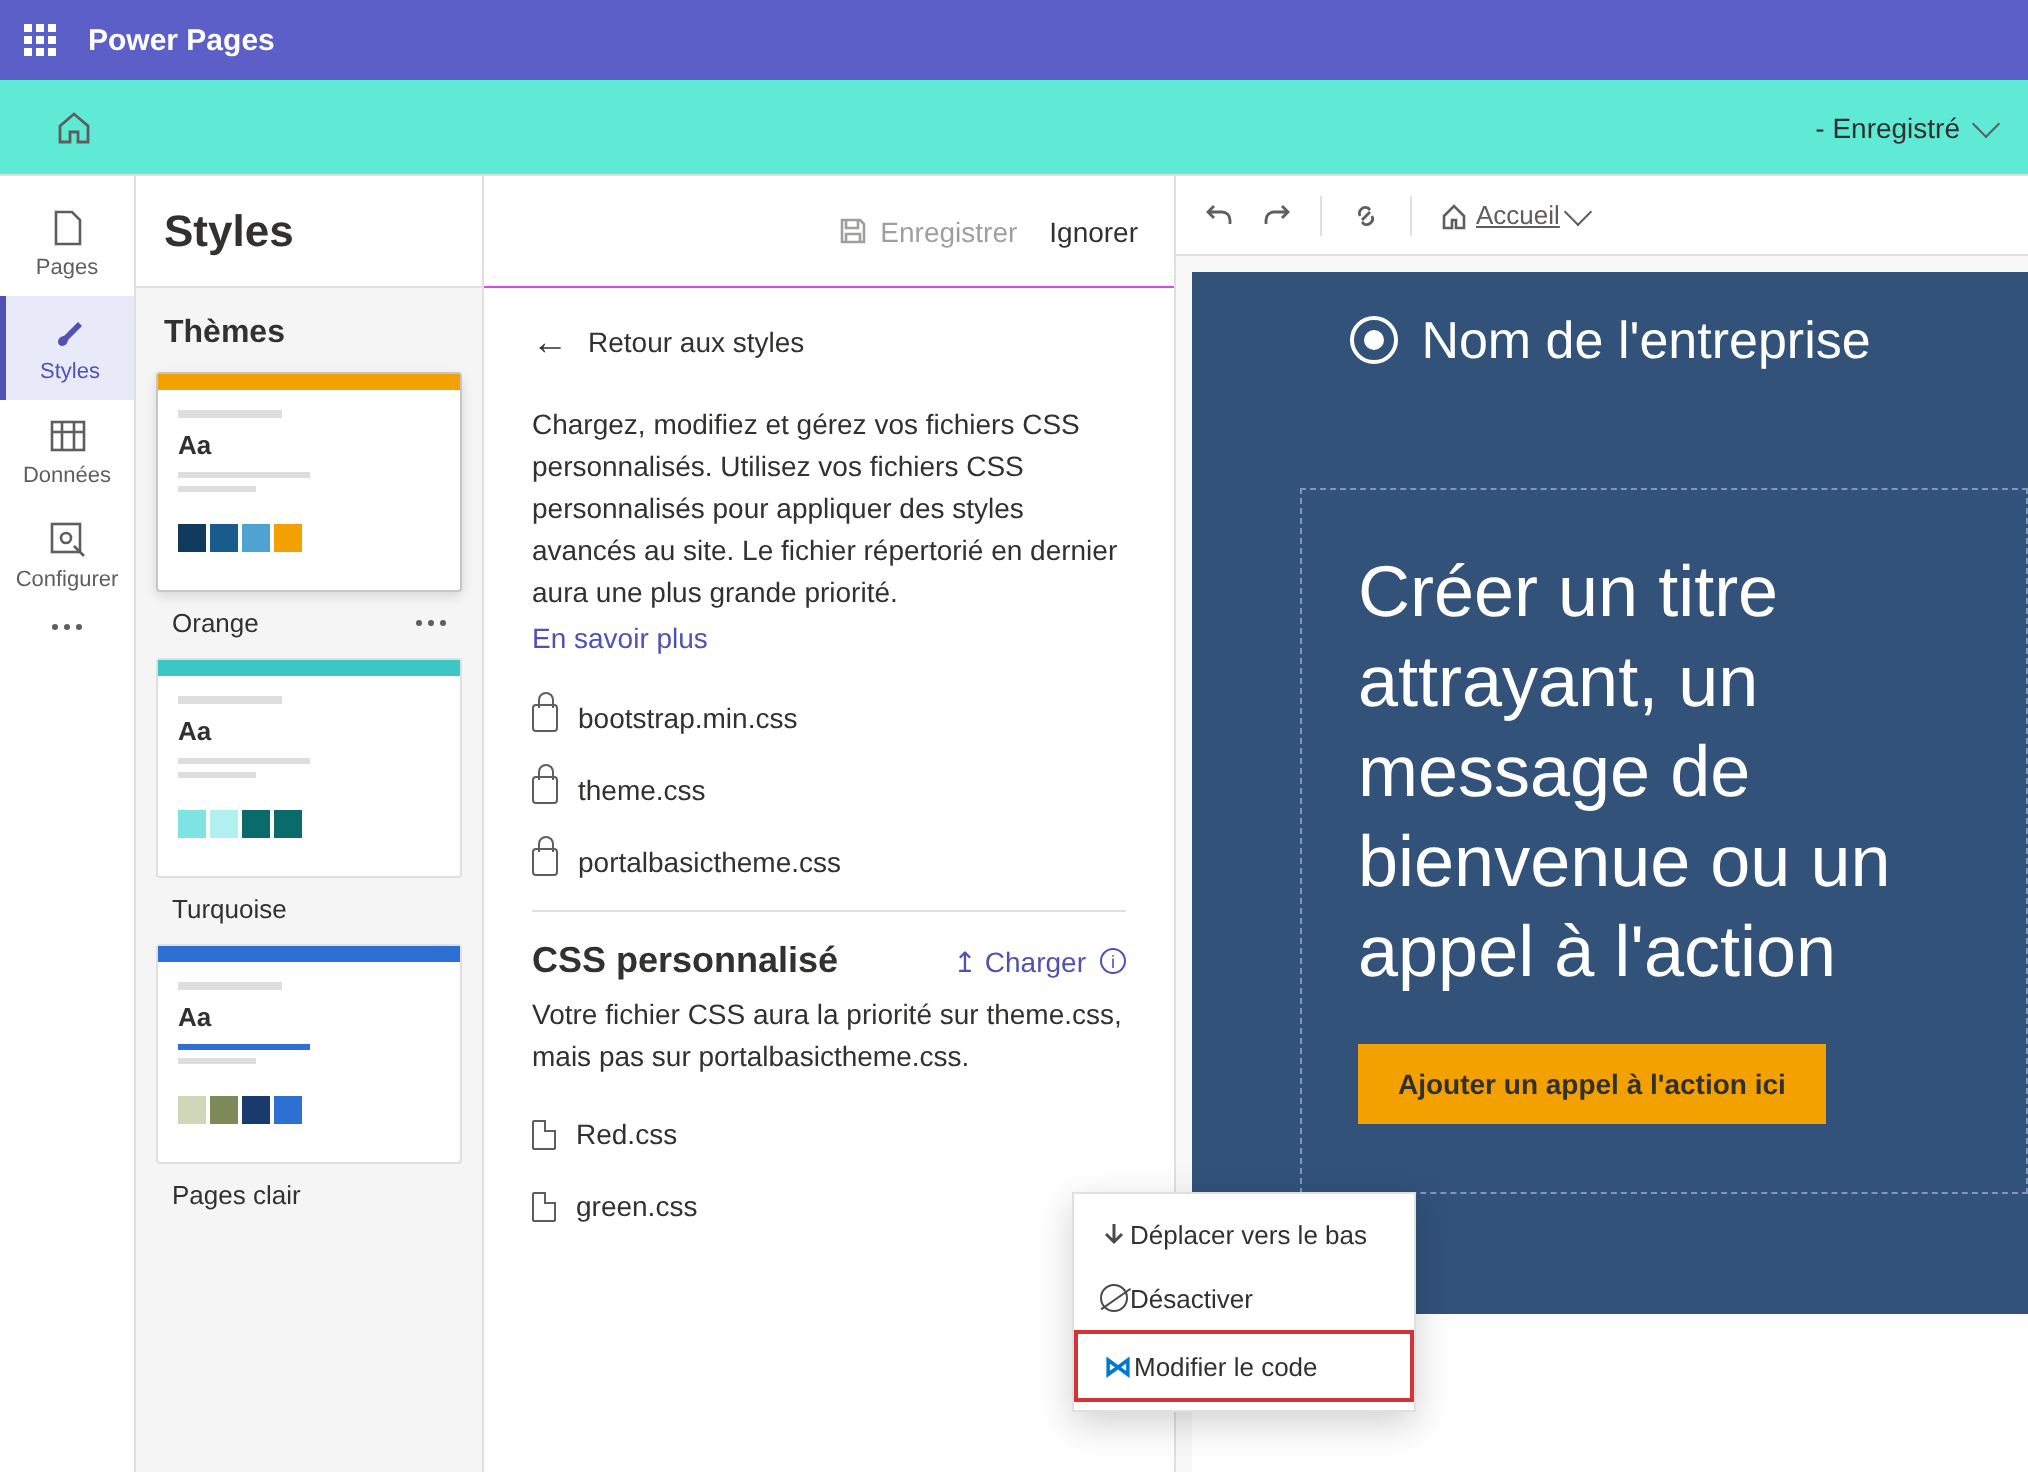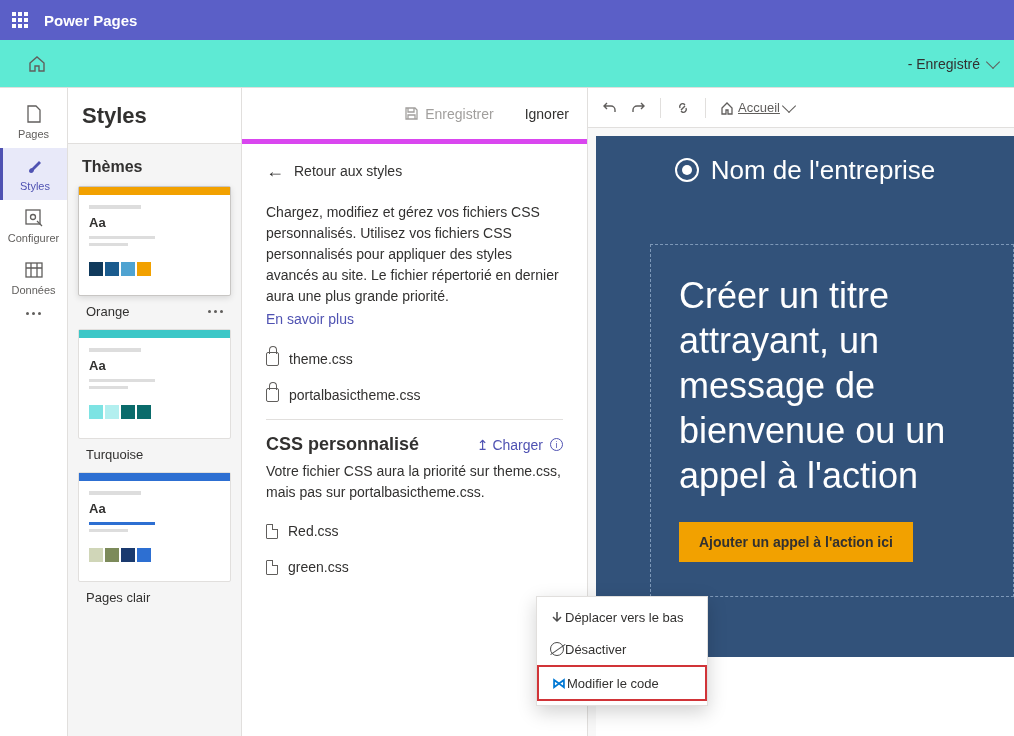--- a/index.html
+++ b/index.html
@@ -41,21 +41,21 @@
   .theme-aa { font-weight:600; font-size:13px; }
   .theme-line { height:3px; background:#ddd; margin-top:6px; width:50%; }
   .theme-line2 { height:3px; background:#ddd; margin-top:4px; width:30%; }
   .swatches { display:flex; gap:2px; margin-top:16px; }
   .swatches span { width:14px; height:14px; }
   .theme-label { display:flex; justify-content:space-between; align-items:center; padding:8px 8px 0; font-size:13px; color:#323130; }
   .theme-label .ellips span { background:#605e5c; }
 
   
   .col-css { flex-shrink:0; width:346px; background:#fff; border-right:1px solid #e1dfdd; display:flex; flex-direction:column; position:relative; }
-  .css-toolbar { height:56px; background:#fff; border-bottom:5px solid #d946ef; display:flex; align-items:center; justify-content:flex-end; padding:0 18px; gap:31px; }
+  .css-toolbar { height:56px; background:#fff; border-bottom:1px solid #d946ef; display:flex; align-items:center; justify-content:flex-end; padding:0 18px; gap:16px; }
   .btn-flat { color:#a19f9d; display:flex; align-items:center; gap:6px; font-size:14px; cursor:pointer; }
   .btn-flat.dark { color:#323130; }
   .css-body { padding:18px 24px; overflow:auto; }
   .back-row { display:flex; align-items:center; gap:10px; color:#323130; font-size:14px; cursor:pointer; margin-bottom:22px; }
   .css-desc { font-size:14px; color:#323130; line-height:1.5; }
   .link { color:#4f52b2; cursor:pointer; display:inline-block; margin-top:4px; }
   .file-row { display:flex; align-items:center; gap:10px; padding:10px 0; font-size:14px; }
   .lock-ic { width:13px; height:14px; border:1.3px solid #605e5c; border-radius:2px; position:relative; }
   .lock-ic::before { content:""; position:absolute; top:-7px; left:2px; width:6px; height:7px; border:1.3px solid #605e5c; border-bottom:none; border-radius:4px 4px 0 0; }
   .file-ic { width:12px; height:15px; border:1.3px solid #605e5c; border-radius:1px; position:relative; }
@@ -136,36 +136,36 @@
     <div class="rail-item active">
       <span class="rail-ic">
         <svg width="18" height="18">
             <path d="M3 14c0-2 2-3 3-3l7-7 2 2-7 7c0 1-1 3-3 3-1 0-2-1-2-2z" fill="#4f52b2"></path>
           </svg>
       </span>
       <span>Styles</span>
     </div>
     <div class="rail-item">
       <span class="rail-ic">
+        <svg width="18" height="16">
+            <rect x="1" y="1" width="16" height="14" fill="none" stroke="#605e5c" stroke-width="1.3"></rect>
+            <path d="M1 6h16M6 1v14M12 1v14" stroke="#605e5c" stroke-width="1.3"></path>
+          </svg>
+      </span>
+      <span>Données</span>
+    </div>
+    <div class="rail-item">
+      <span class="rail-ic">
         <svg width="18" height="18">
             <rect x="1" y="1" width="14" height="14" fill="none" stroke="#605e5c" stroke-width="1.3"></rect>
             <circle cx="8" cy="8" r="2.5" fill="none" stroke="#605e5c" stroke-width="1.3"></circle>
             <path d="M12 12l5 5" stroke="#605e5c" stroke-width="1.3"></path>
           </svg>
       </span>
       <span>Configurer</span>
-    </div>
-    <div class="rail-item">
-      <span class="rail-ic">
-        <svg width="18" height="16">
-            <rect x="1" y="1" width="16" height="14" fill="none" stroke="#605e5c" stroke-width="1.3"></rect>
-            <path d="M1 6h16M6 1v14M12 1v14" stroke="#605e5c" stroke-width="1.3"></path>
-          </svg>
-      </span>
-      <span>Données</span>
     </div>
     <div class="rail-item">
       <span class="ellips">
           <span></span>
           <span></span>
           <span></span>
         </span>
     </div>
   </div>
 
@@ -251,20 +251,24 @@
       <div class="back-row">
         <span style="font-size:18px;line-height:1;">←</span>
         <span>Retour aux styles</span>
       </div>
       <p class="css-desc">Chargez, modifiez et gérez vos fichiers CSS personnalisés. Utilisez vos fichiers CSS personnalisés pour appliquer des styles avancés au site. Le fichier répertorié en dernier aura une plus grande priorité.</p>
       <span class="link">En savoir plus</span>
 
       <div style="height:14px"></div>
       <div class="file-row">
         <span class="lock-ic"></span>
+        <span>bootstrap.min.css</span>
+      </div>
+      <div class="file-row">
+        <span class="lock-ic"></span>
         <span>theme.css</span>
       </div>
       <div class="file-row">
         <span class="lock-ic"></span>
         <span>portalbasictheme.css</span>
       </div>
 
       <div class="hr"></div>
 
       <div class="sec-head">

